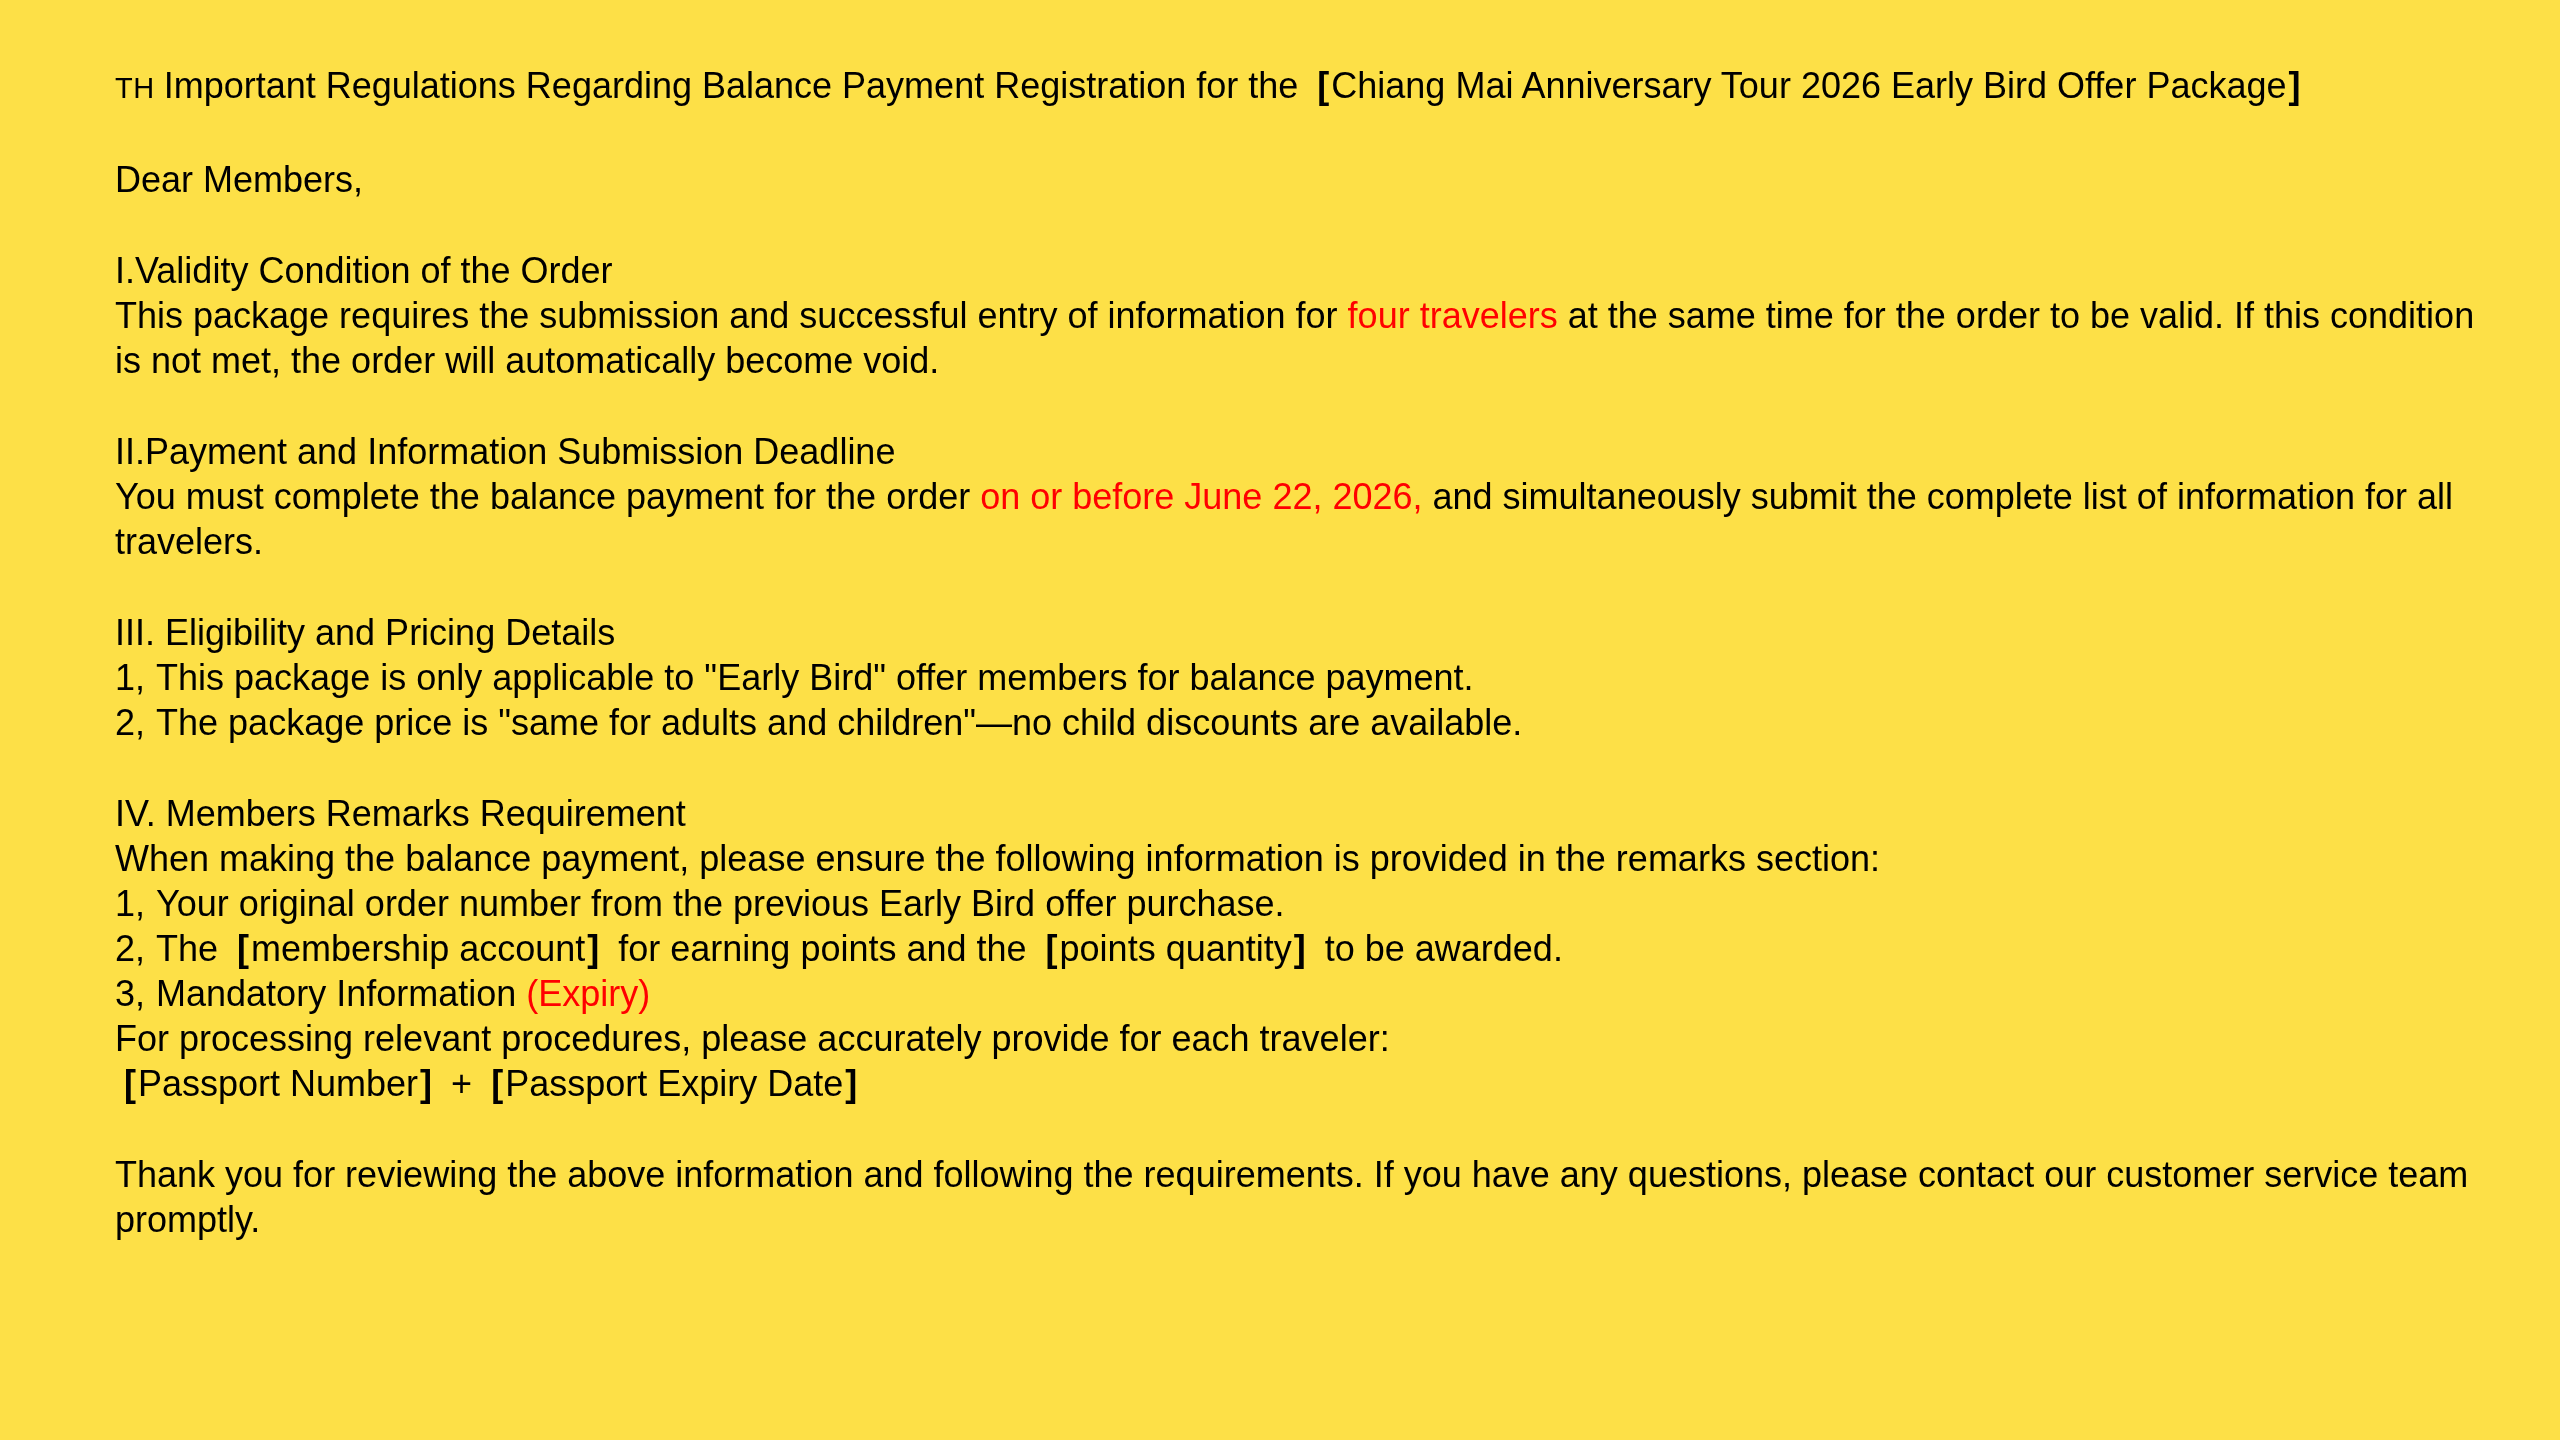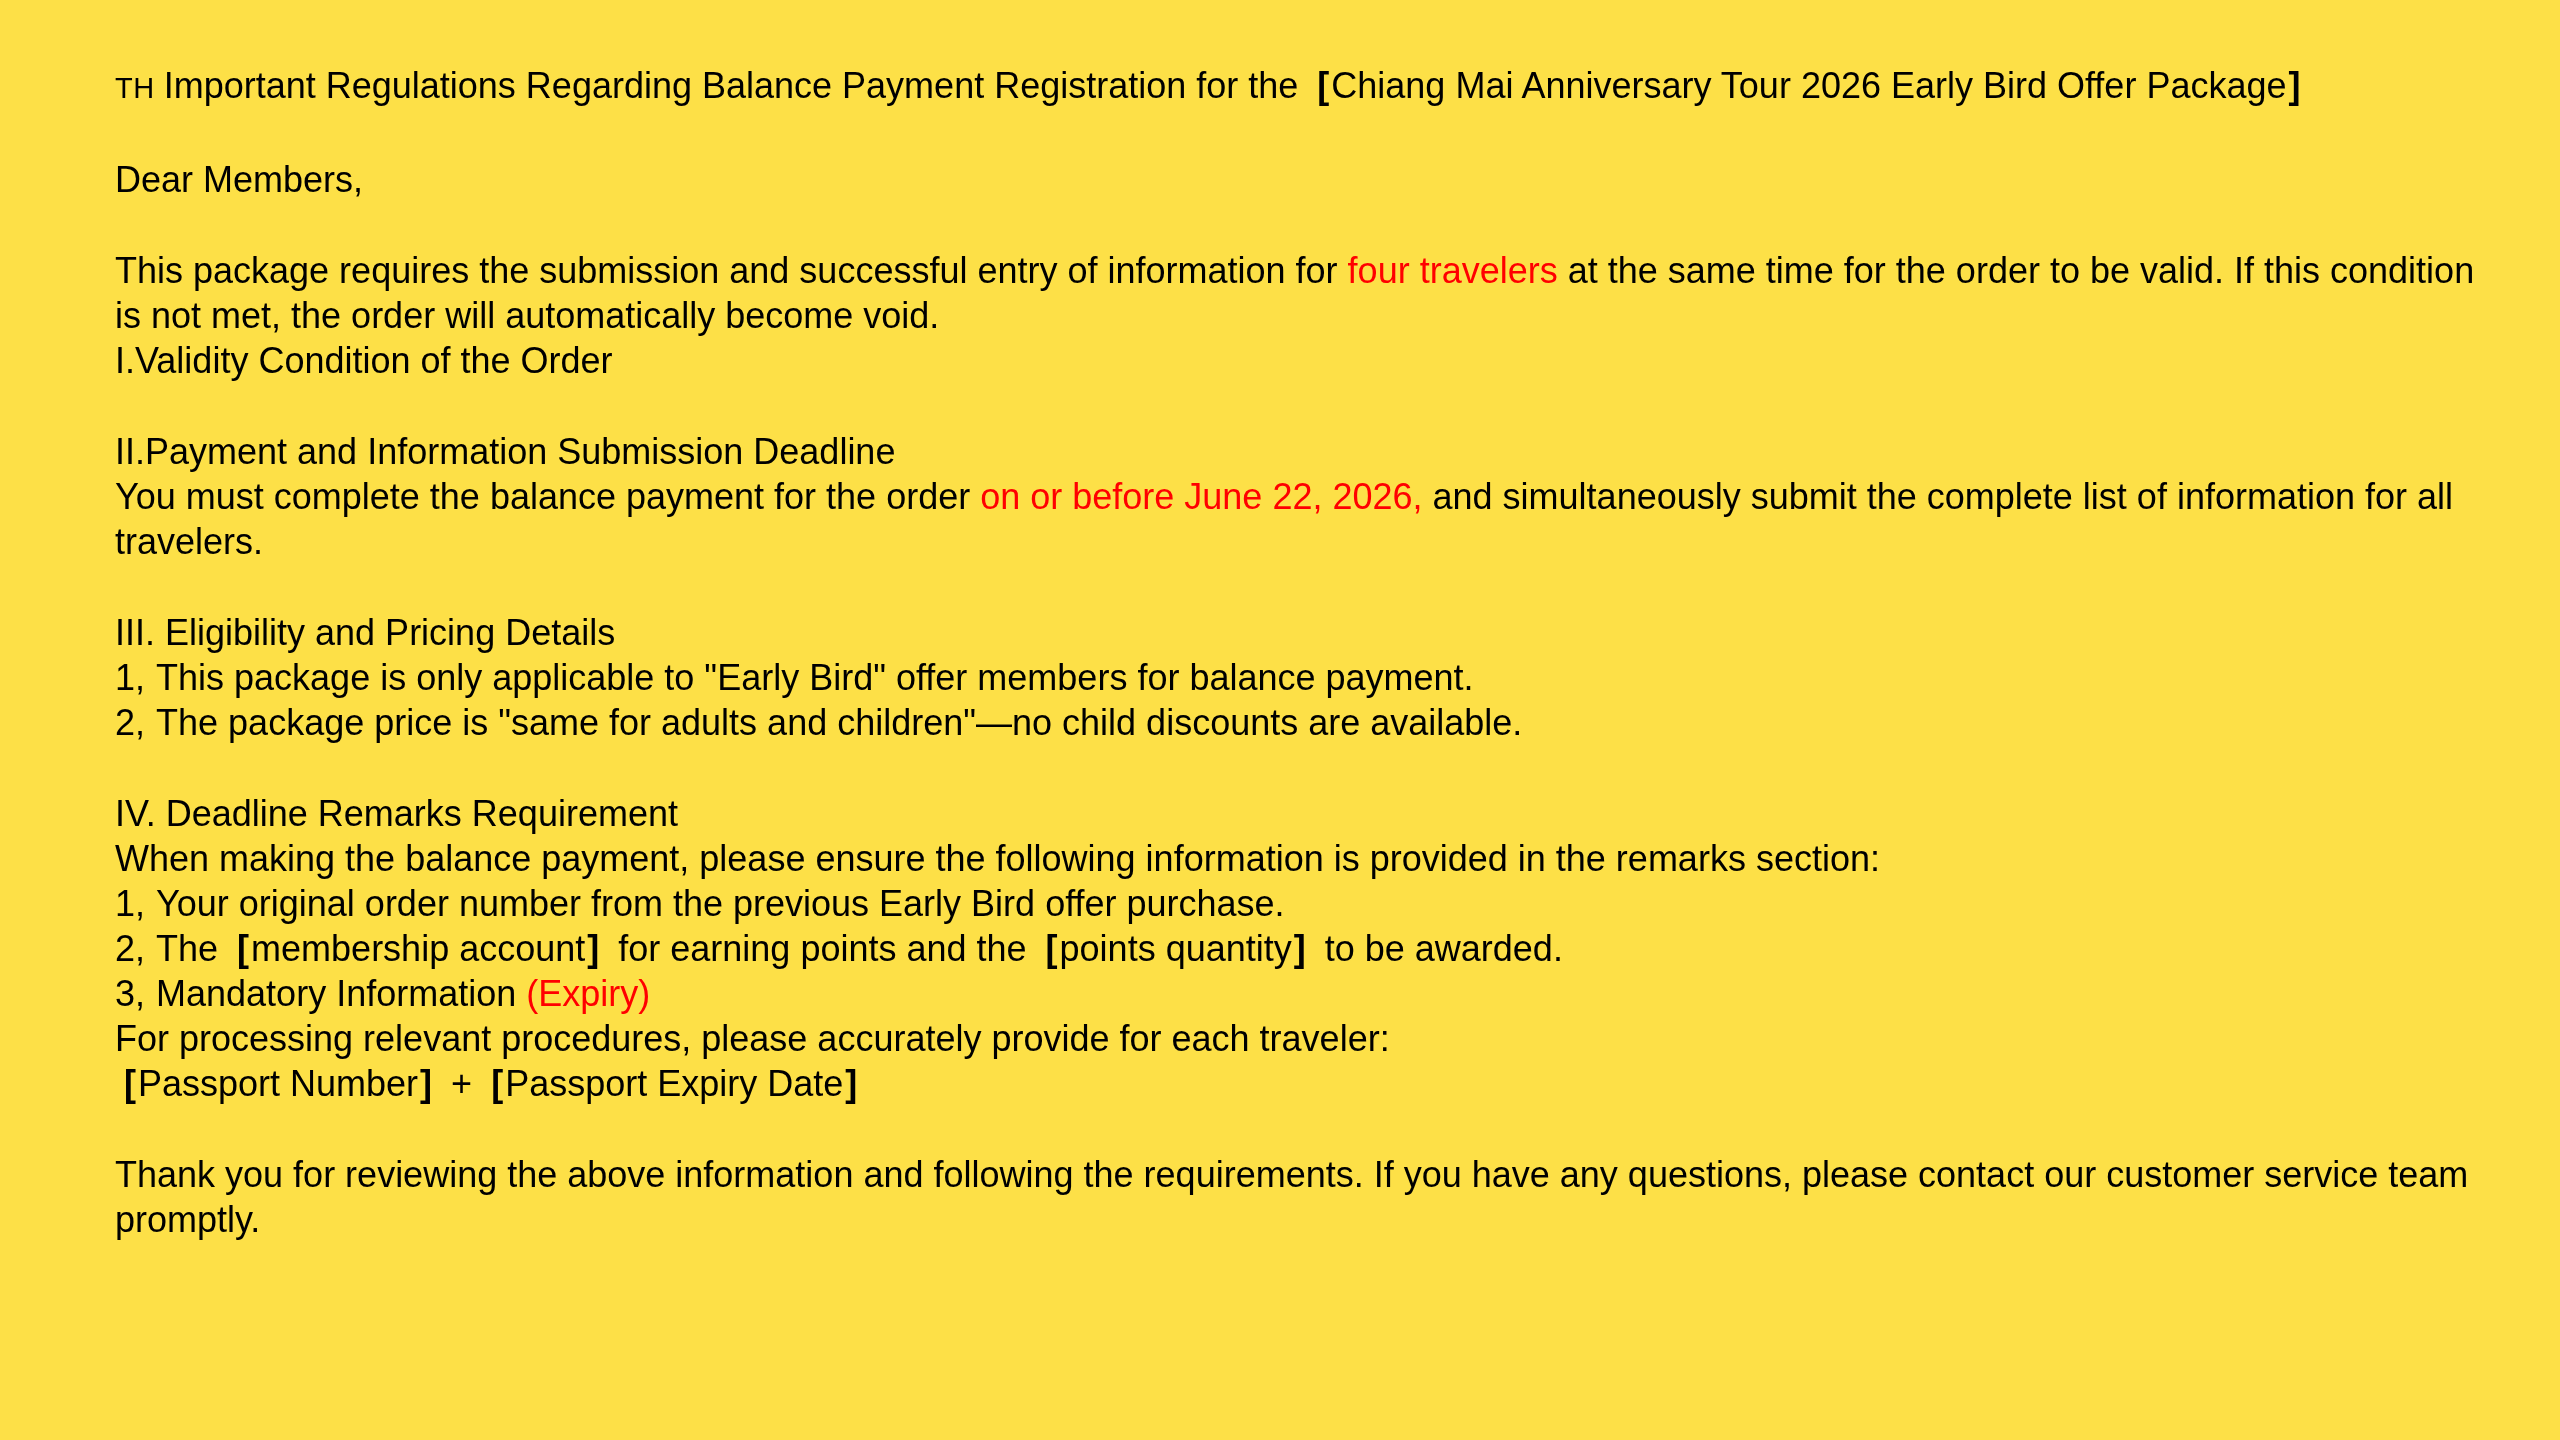--- a/index.html
+++ b/index.html
@@ -38,37 +38,37 @@
 
     <div class="block">
       <span class="title-prefix">TH</span><span>Important Regulations Regarding Balance Payment Registration for the <span class="cjk-open">[</span>Chiang Mai Anniversary Tour 2026 Early Bird Offer Package<span class="cjk-close">]</span></span>
     </div>
 
     <div class="block">
       <div class="line"><span>Dear Members,</span></div>
     </div>
 
     <div class="block">
+      <div class="line"><span>I.Validity Condition of the Order</span></div>
       <div class="line"><span>This package requires the submission and successful entry of information for </span><span class="red">four travelers</span><span> at the same time for the order to be valid. If this condition is not met, the order will automatically become void.</span></div>
-      <div class="line"><span>I.Validity Condition of the Order</span></div>
     </div>
 
     <div class="block">
       <div class="line"><span>II.Payment and Information Submission Deadline</span></div>
       <div class="line"><span>You must complete the balance payment for the order </span><span class="red">on or before June 22, 2026,</span><span> and simultaneously submit the complete list of information for all travelers.</span></div>
     </div>
 
     <div class="block">
       <div class="line"><span>III. Eligibility and Pricing Details</span></div>
       <div class="line"><span>1<span class="cjk-comma">,</span>This package is only applicable to "Early Bird" offer members for balance payment.</span></div>
       <div class="line"><span>2<span class="cjk-comma">,</span>The package price is "same for adults and children"—no child discounts are available.</span></div>
     </div>
 
     <div class="block">
-      <div class="line"><span>IV. Deadline Remarks Requirement</span></div>
+      <div class="line"><span>IV. Members Remarks Requirement</span></div>
       <div class="line"><span>When making the balance payment, please ensure the following information is provided in the remarks section:</span></div>
       <div class="line"><span>1<span class="cjk-comma">,</span>Your original order number from the previous Early Bird offer purchase.</span></div>
       <div class="line"><span>2<span class="cjk-comma">,</span>The <span class="cjk-open">[</span>membership account<span class="cjk-close">]</span> for earning points and the <span class="cjk-open">[</span>points quantity<span class="cjk-close">]</span> to be awarded.</span></div>
       <div class="line"><span>3<span class="cjk-comma">,</span>Mandatory Information </span><span class="red">(Expiry)</span></div>
       <div class="line"><span>For processing relevant procedures, please accurately provide for each traveler:</span></div>
       <div class="line"><span><span class="cjk-open">[</span>Passport Number<span class="cjk-close">]</span> + <span class="cjk-open">[</span>Passport Expiry Date<span class="cjk-close">]</span></span></div>
     </div>
 
     <div class="block">
       <div class="line"><span>Thank you for reviewing the above information and following the requirements. If you have any questions, please contact our customer service team promptly.</span></div>

